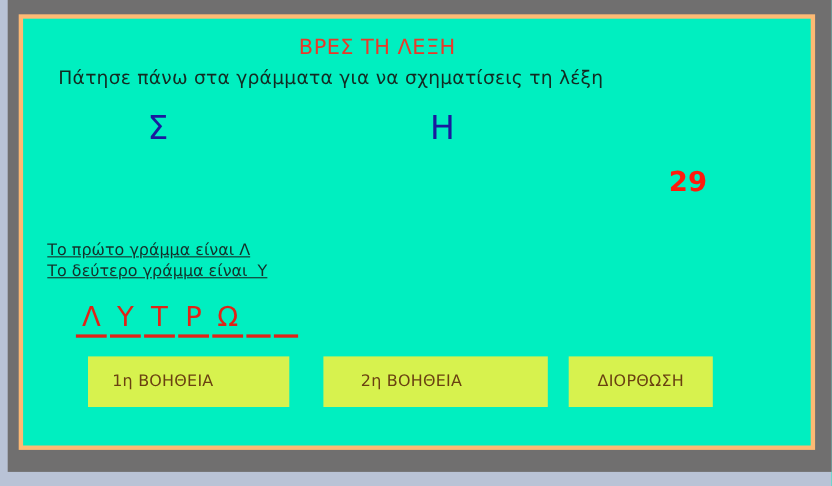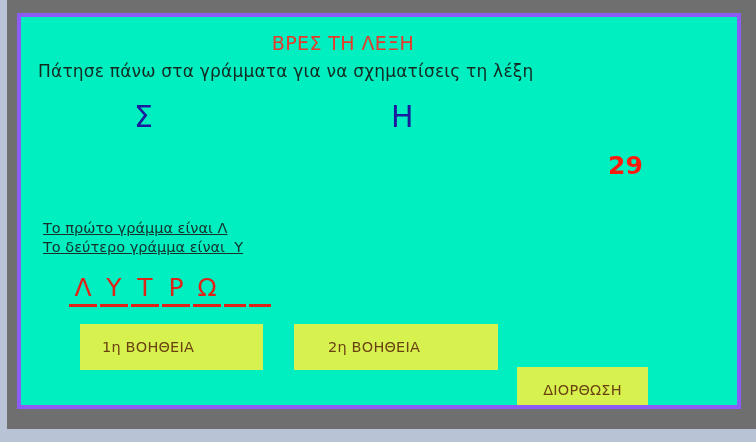--- a/index.html
+++ b/index.html
@@ -25,21 +25,21 @@
     box-sizing: border-box;
   }
 
   
   #game-frame {
     position: absolute;
     left: 10px;
     top: 13px;
     width: 724px;
     height: 396px;
-    background: #8b5cf6;
+    background: #fdba74;
     box-sizing: border-box;
     padding: 4px;
   }
 
   #game-board {
     position: relative;
     width: 100%;
     height: 100%;
     background: #00efc0;
     overflow: hidden;
@@ -55,21 +55,21 @@
     padding-right: 72px;
     box-sizing: border-box;
     color: #e8392a;
     font-size: 19px;
     letter-spacing: 0.4px;
     font-family: "DejaVu Sans", sans-serif;
   }
 
   #instruction-text {
     position: absolute;
-    left: 17px;
+    left: 32px;
     top: 44px;
     color: #132a22;
     font-size: 17px;
     letter-spacing: 0.2px;
   }
 
   
   .floating-letter {
     position: absolute;
     color: #1a1a9e;
@@ -146,21 +146,21 @@
   }
   #action-button-0 {
     left:  59px; top: 307px; width: 161px; height: 46px;
     justify-content: flex-start; padding-left: 22px;
   }
   #action-button-1 {
     left: 273px; top: 307px; width: 170px; height: 46px;
     justify-content: flex-start; padding-left: 34px;
   }
   #action-button-2 {
-    left: 496px; top: 307px; width: 131px; height: 46px; margin-top: 43px;
+    left: 496px; top: 307px; width: 131px; height: 46px;
   }
 </style>
 </head>
 <body>
 
 <div id="app-window">
   <div id="game-frame">
     <div id="game-board">
 
       <div id="game-title">ΒΡΕΣ ΤΗ ΛΕΞΗ</div>

